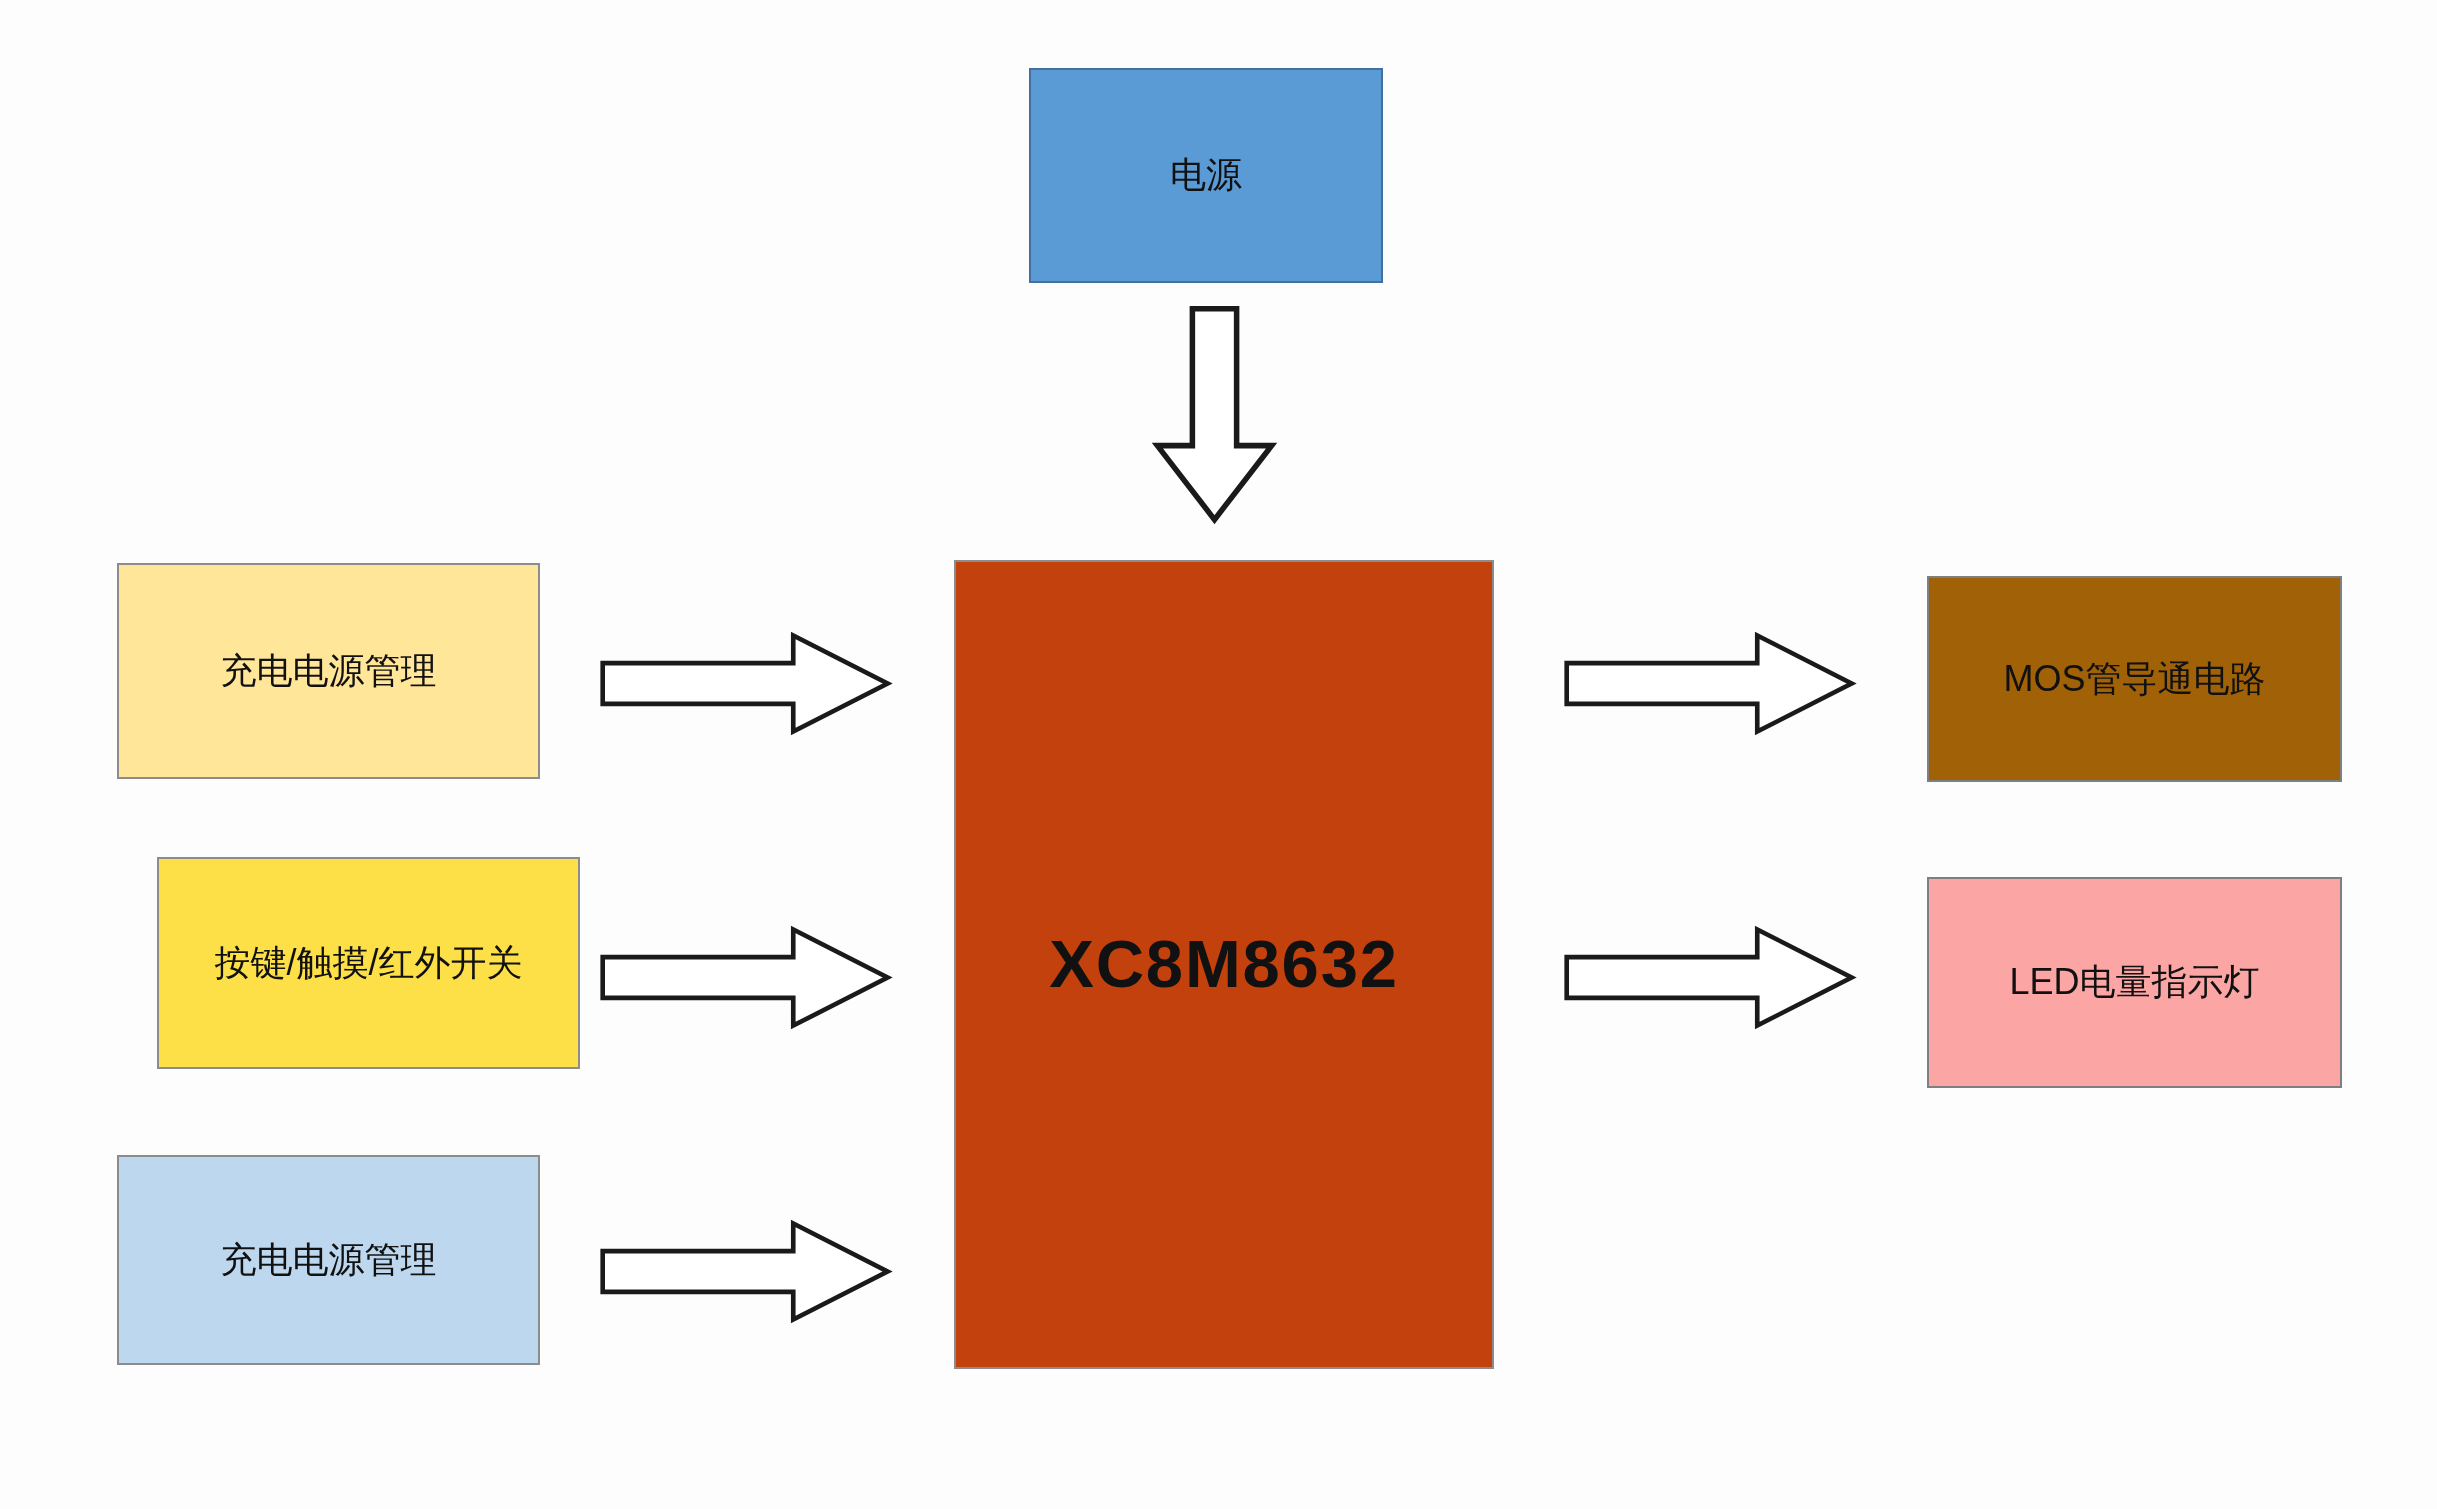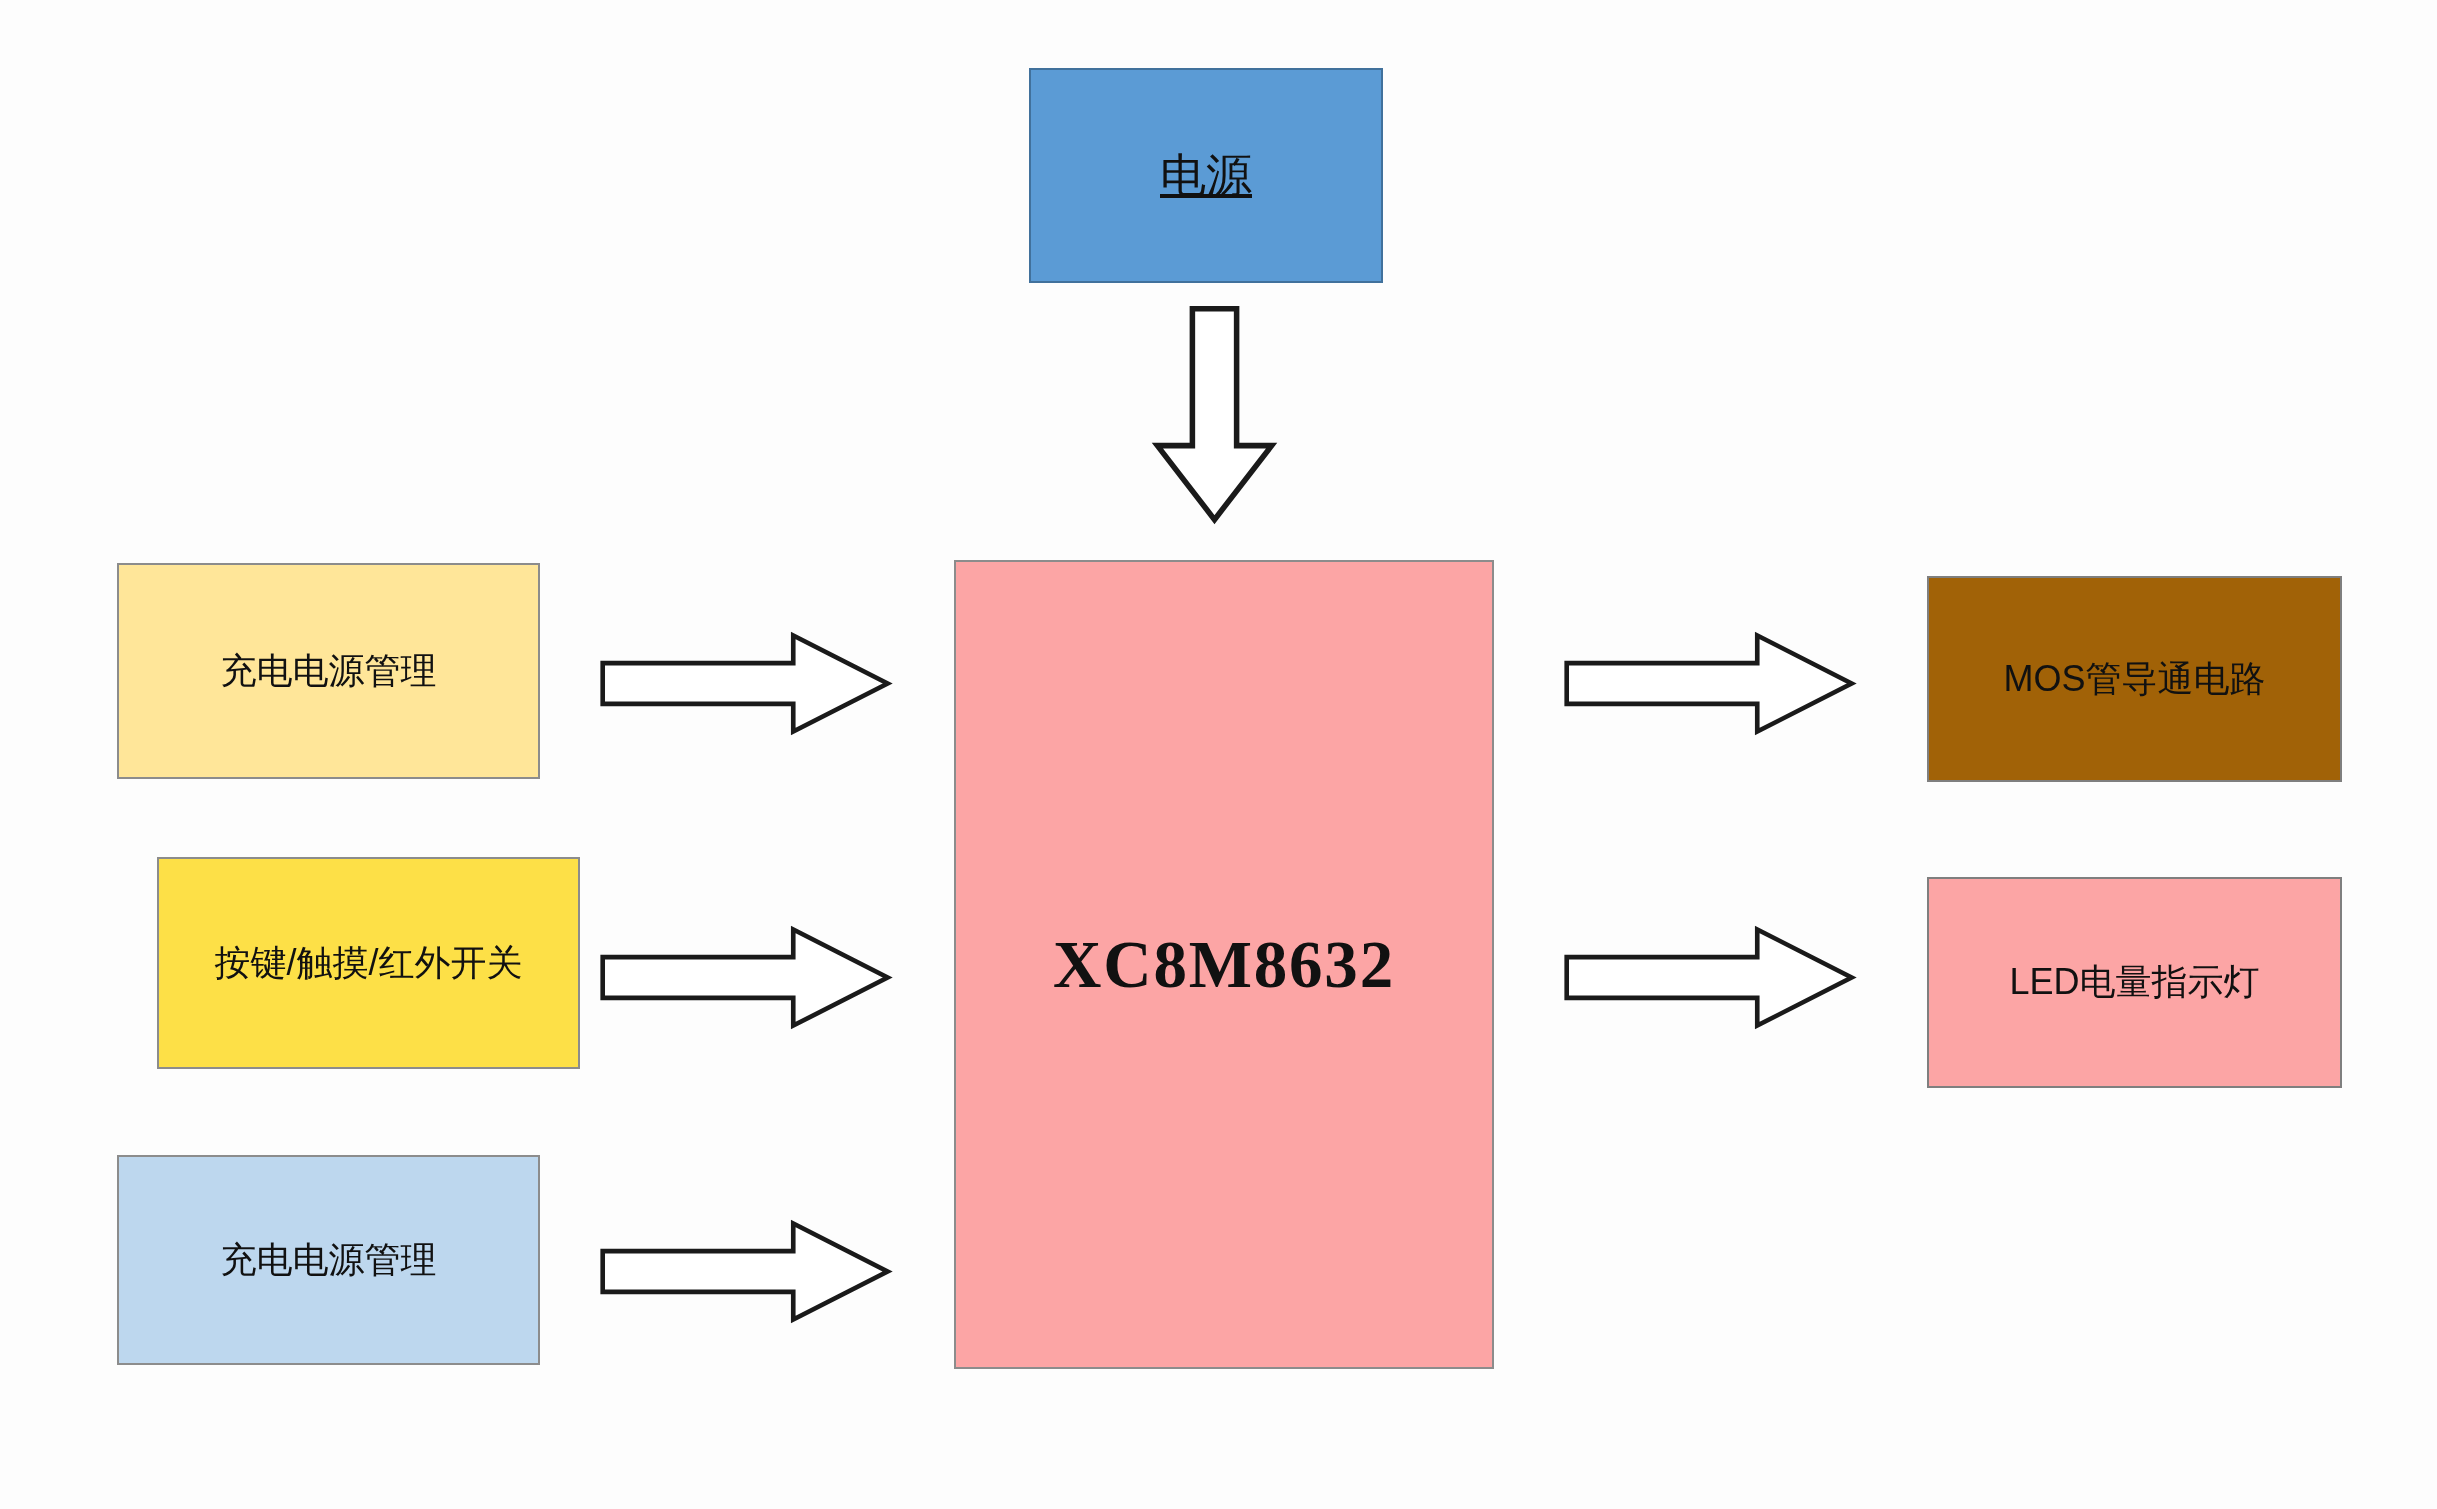--- a/index.html
+++ b/index.html
@@ -24,21 +24,21 @@
   }
   .block .label {
     font-size: 36px;
     line-height: 1.35;
     padding: 0 52px;
     word-break: break-all;
   }
 
   
   #block-power { left: 1029px; top: 68px; width: 354px; height: 215px; border-color: #41719c; }
-  #block-power .label { font-size: 46px; padding: 0 18.5px; text-decoration: underline; }
+  #block-power .label { font-size: 36px; padding: 0 18.5px; }
 
   
   #block-mcu { left: 954px; top: 560px; width: 540px; height: 809px; border-color: #8c8c8c; }
   #block-mcu .label { font-size: 67px; font-weight: 600; letter-spacing: 1.8px; padding: 0 18.5px; }
 
   
   #block-charge  { left: 117px; top: 563px;  width: 423px; height: 216px; }
   #block-switch  { left: 117px; top: 857px;  width: 423px; height: 212px; }
   #block-battery { left: 117px; top: 1155px; width: 423px; height: 210px; }
 
@@ -61,21 +61,21 @@
 <div class="canvas">
 
   <div class="block" id="block-power" style="background-color: rgb(91, 155, 213);">
     <span class="label">电源</span>
   </div>
 
   <svg class="arrow" id="arrow-power-to-mcu" viewBox="0 0 140 240" preserveAspectRatio="none">
     <polygon points="46,4 94,4 94,152 132,152 70,232 8,152 46,152" fill="#ffffff" stroke="#1a1a1a" stroke-width="6" stroke-linejoin="miter"></polygon>
   </svg>
 
-  <div class="block" id="block-mcu" style="background-color: #fca5a5; font-family: Liberation Serif, serif;">
+  <div class="block" id="block-mcu" style="background-color: #c2410c;">
     <span class="label">XC8M8632</span>
   </div>
 
   <div class="block" id="block-charge" style="background-color: rgb(255, 230, 153);">
     <span class="label">充电电源管理</span>
   </div>
 
   <div class="block" id="block-switch" style="background-color: #fde047; margin-left: 40px;">
     <span class="label">按键/触摸/红外开关</span>
   </div>

